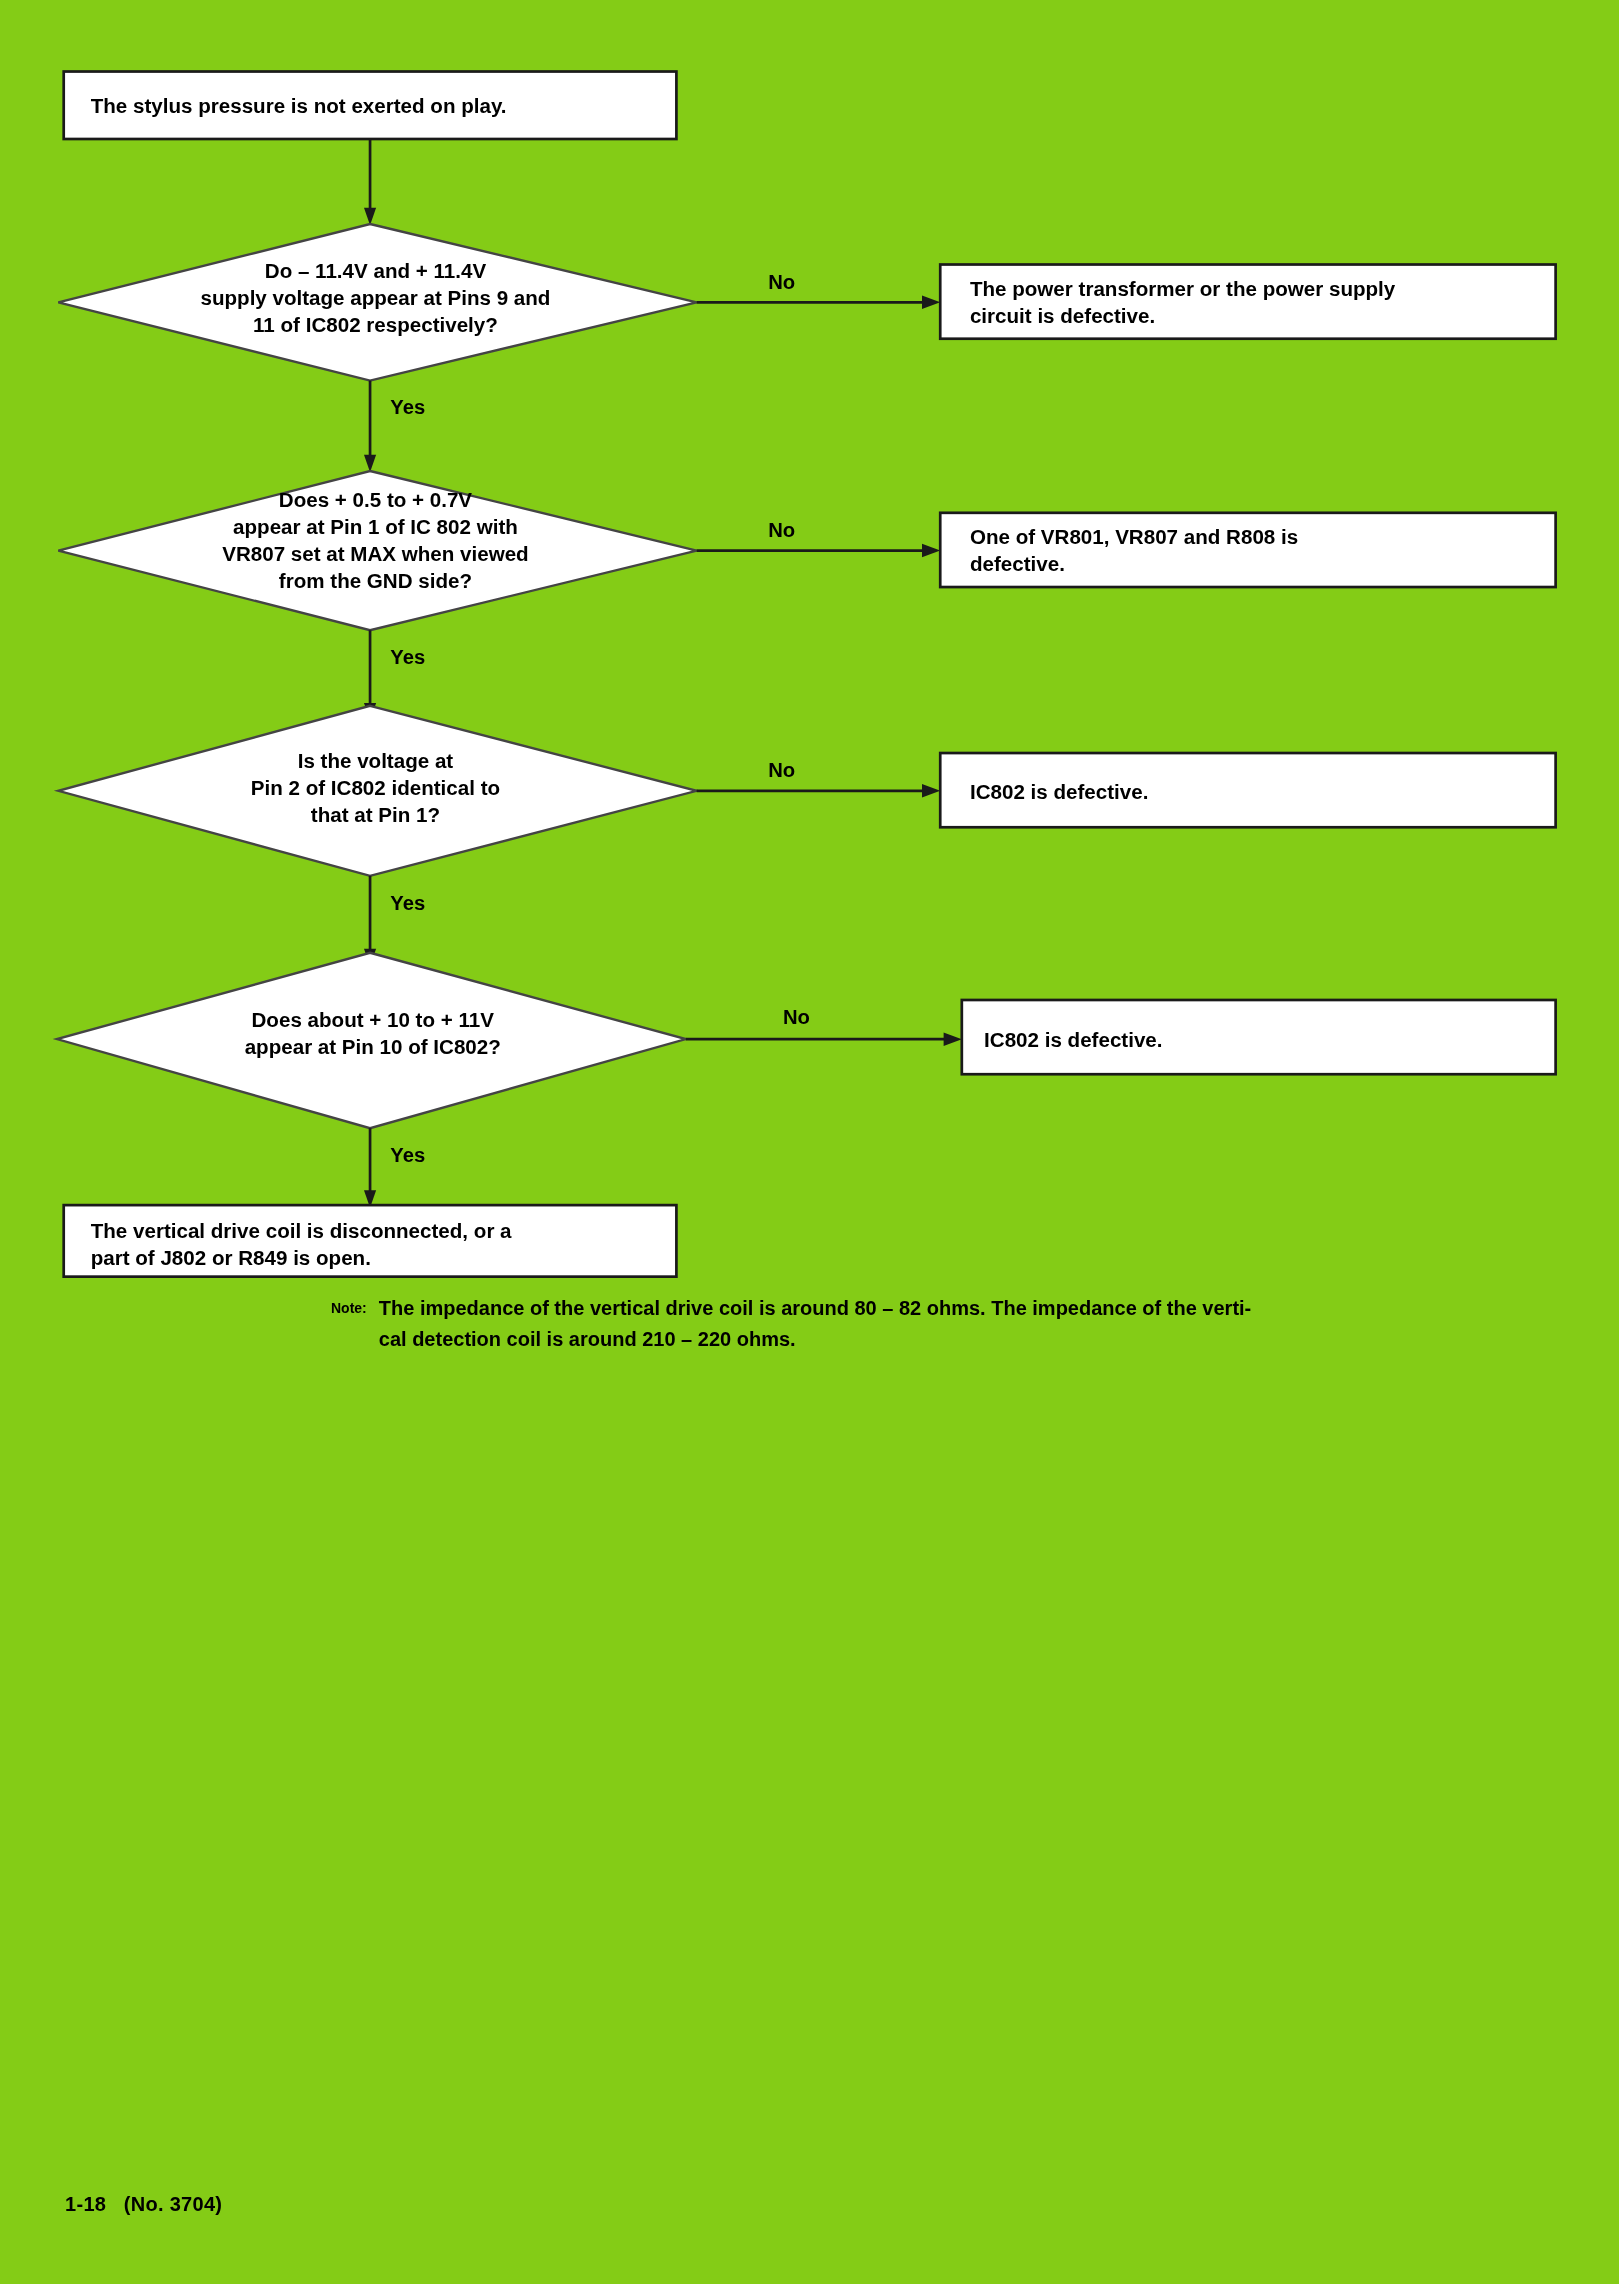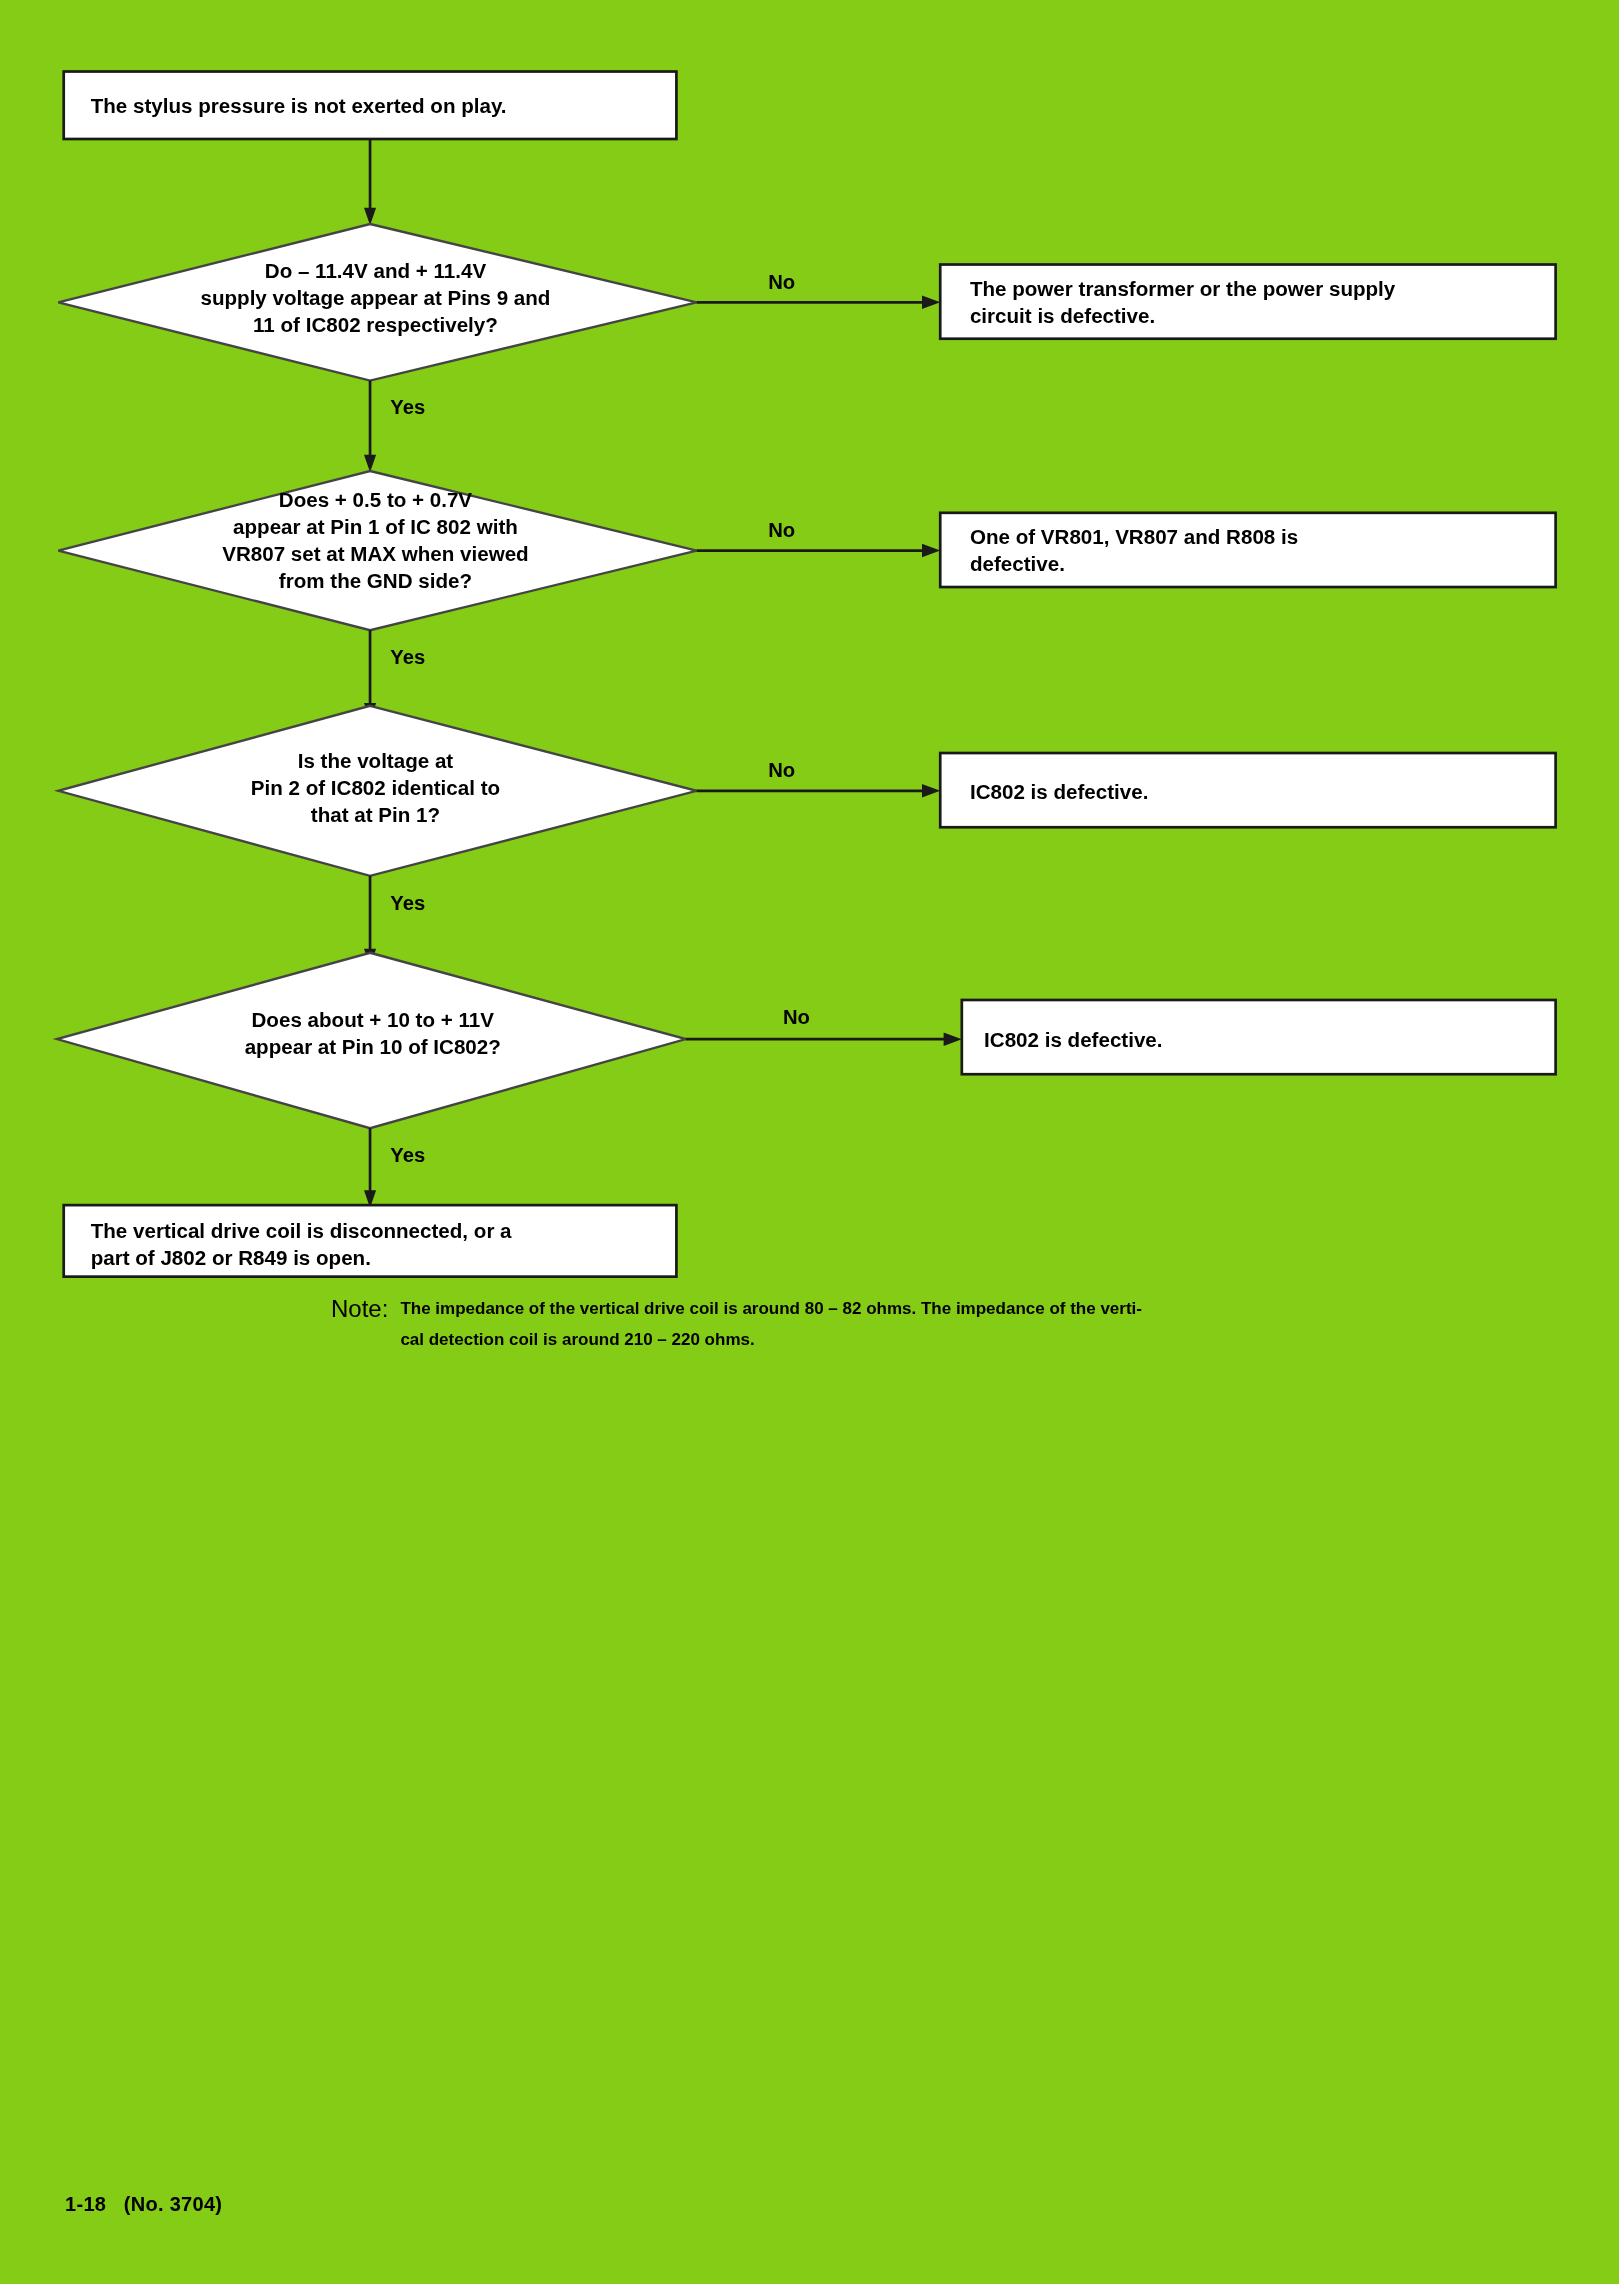--- a/index.html
+++ b/index.html
@@ -68,28 +68,28 @@
     position: absolute;
     left: 331px;
     top: 1293px;
     width: 1235px;
   }
   .note-row {
     display: flex;
     align-items: flex-start;
   }
   .note-label {
-    font-size: 24px;
-    font-weight: 400;
+    font-size: 14px;
+    font-weight: 700;
     white-space: nowrap;
     padding-right: 12px;
     line-height: 31px;
   }
   .note-body {
-    font-size: 17px;
+    font-size: 20px;
     font-weight: 700;
     line-height: 31px;
   }
   .note-line {
     display: block;
   }
   .footer {
     position: absolute;
     left: 65px;
     top: 2185px;

